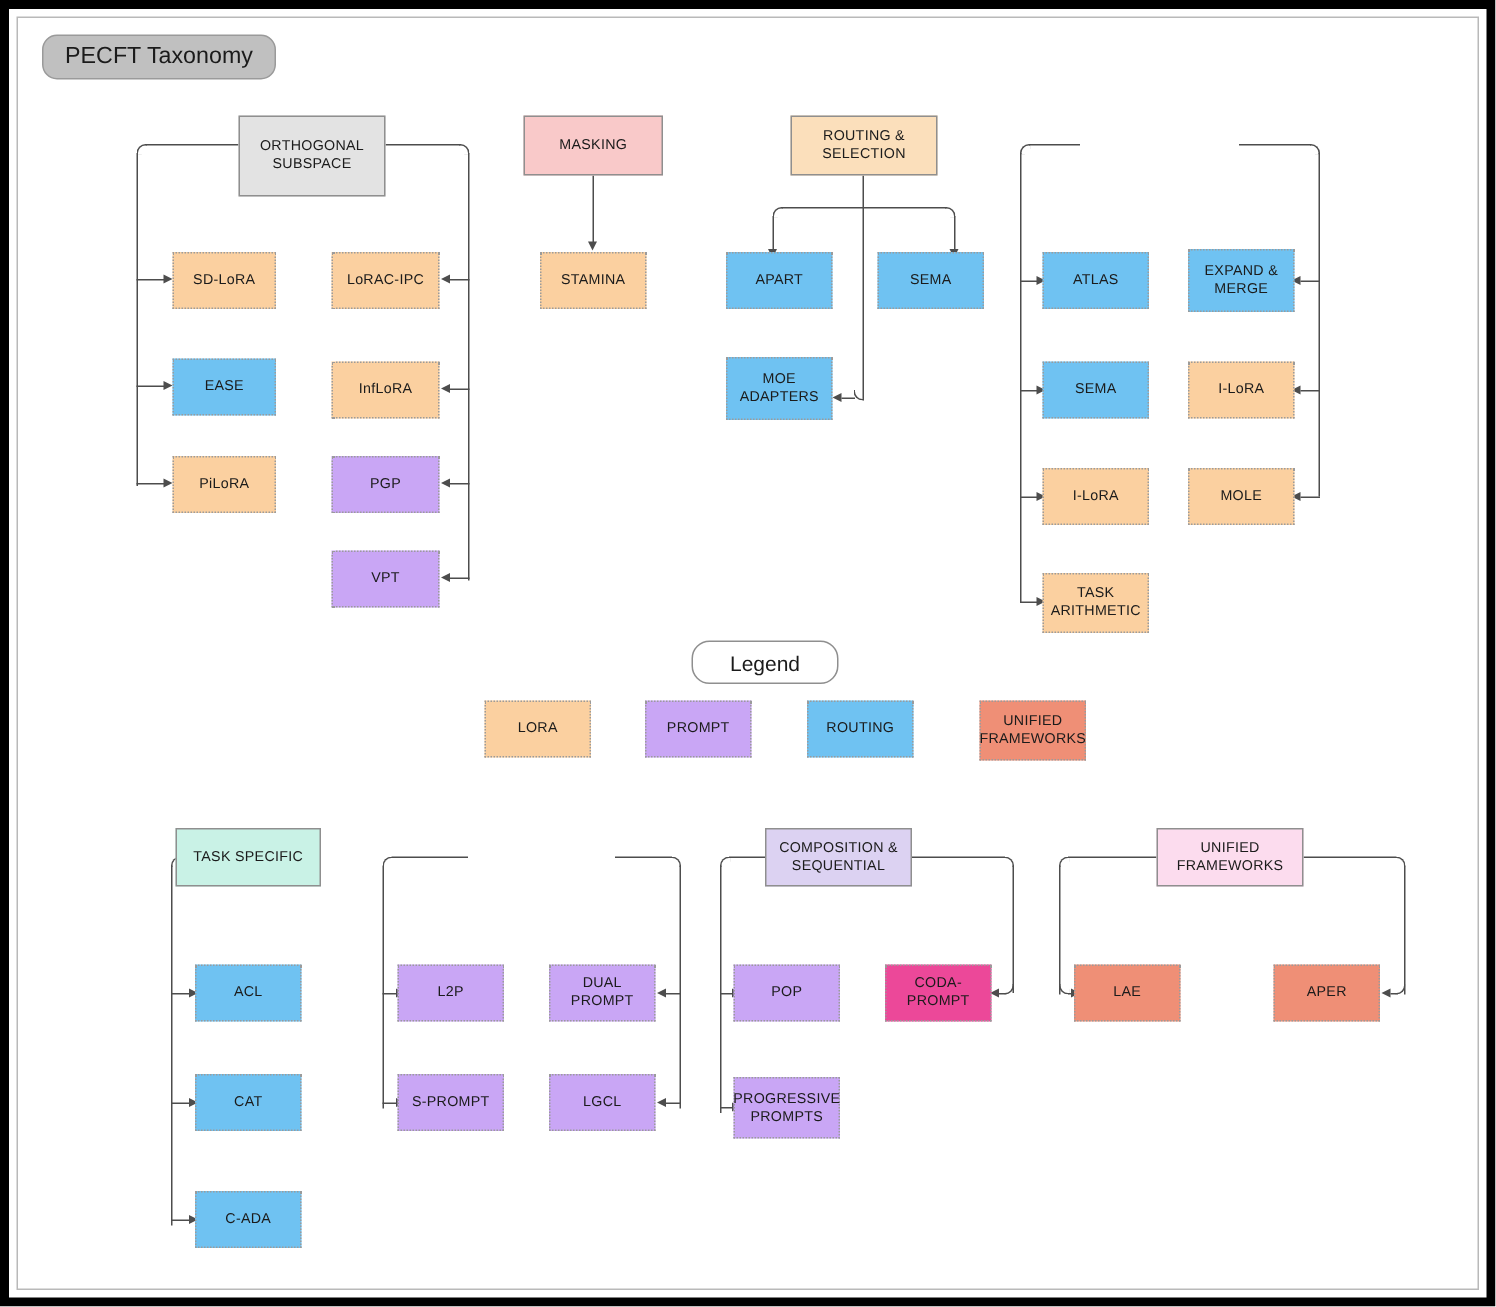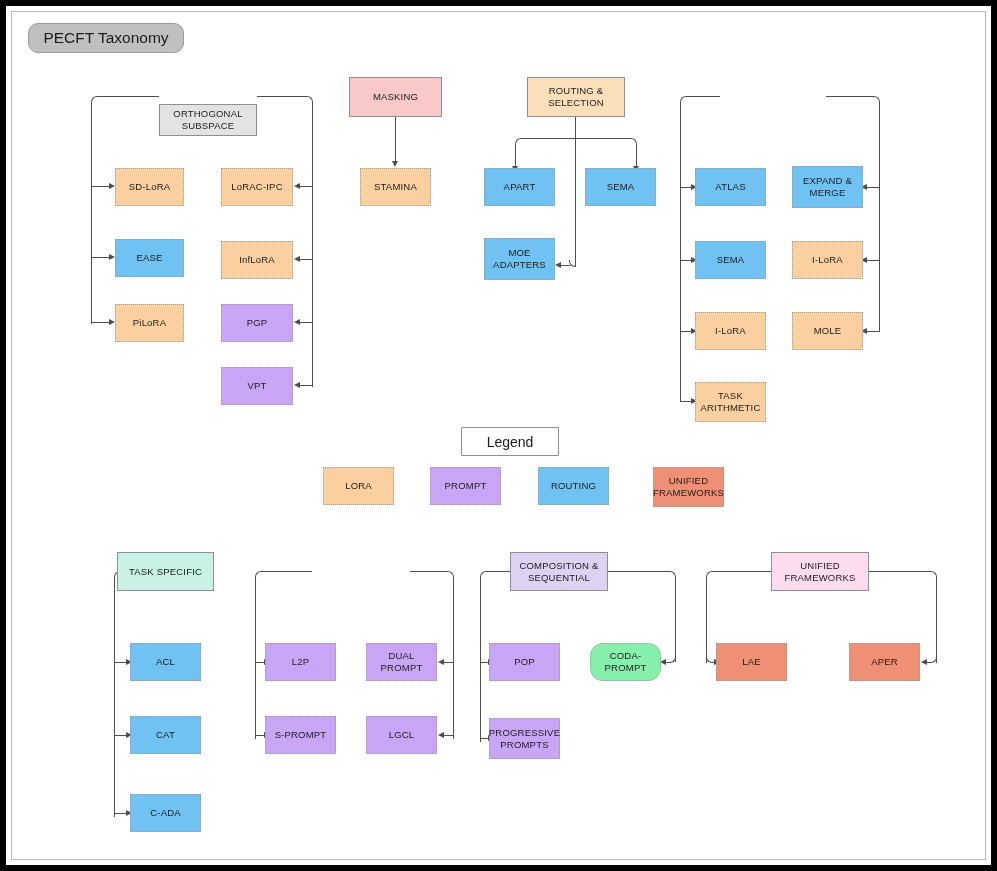--- a/index.html
+++ b/index.html
@@ -44,21 +44,21 @@
     font-size:15.5px;
     color:#1b1b1b;
     z-index:6;
   }
   .legend-pill{
     position:absolute;
     box-sizing:border-box;
     display:flex;align-items:center;justify-content:center;
     background:#ffffff;
     border:1px solid #8f8f8f;
-    border-radius:1px;
+    border-radius:12px;
     font-size:14px;
     color:#1b1b1b;
     z-index:6;
   }
   .edge{
     position:absolute;
     background:#4d4d4d;
     z-index:1;
   }
   .edge.h{height:1.4px;}
@@ -93,21 +93,21 @@
   }
 </style>
 </head>
 <body>
 
 <div id="canvas">
   <div id="inner"></div>
 
   <div class="title-pill" style="left:22px;top:17px;width:156px;height:30px;">PECFT Taxonomy</div>
 
-  <div class="node solid" style="left:153px;top:71px;width:98px;height:32px;background:#e3e3e3;margin-top:27px;">ORTHOGONAL SUBSPACE</div>
+  <div class="node solid" style="left:153px;top:71px;width:98px;height:54px;background:#e3e3e3;">ORTHOGONAL SUBSPACE</div>
 
   <div class="edge h" style="left:91px;top:90px;width:62px;"></div>
   <div class="corner" style="left:85px;top:90px;width:7px;height:7px;border-left-width:1.4px;border-top-width:1.4px;border-top-left-radius:6px;"></div>
   <div class="edge v" style="left:85px;top:96px;height:222px;"></div>
   <div class="edge h" style="left:85px;top:180px;width:19px;"></div>
   <div class="arrow right" style="left:103px;top:177px;"></div>
   <div class="edge h" style="left:85px;top:251px;width:19px;"></div>
   <div class="arrow right" style="left:103px;top:248px;"></div>
   <div class="edge h" style="left:85px;top:316px;width:19px;"></div>
   <div class="arrow right" style="left:103px;top:313px;"></div>
@@ -242,21 +242,21 @@
 
   <div class="edge h" style="left:602px;top:565px;width:62px;"></div>
   <div class="corner" style="left:663px;top:565px;width:7px;height:7px;border-right-width:1.4px;border-top-width:1.4px;border-top-right-radius:6px;"></div>
   <div class="edge v" style="left:669px;top:571px;height:85px;"></div>
   <div class="corner" style="left:663px;top:650px;width:7px;height:7px;border-right-width:1.4px;border-bottom-width:1.4px;border-bottom-right-radius:6px;"></div>
   <div class="edge h" style="left:660px;top:656px;width:5px;"></div>
   <div class="arrow left" style="left:654px;top:653px;"></div>
 
   <div class="node dotted" style="left:483px;top:637px;width:71px;height:38px;background:#c9a6f5;">POP</div>
   <div class="node dotted" style="left:483px;top:712px;width:71px;height:41px;background:#c9a6f5;">PROGRESSIVE PROMPTS</div>
-  <div class="node dotted" style="left:584px;top:637px;width:71px;height:38px;background:#86efac;border-radius:13px;">CODA-PROMPT</div>
+  <div class="node dotted" style="left:584px;top:637px;width:71px;height:38px;background:#ec4899;">CODA-PROMPT</div>
 
   <div class="node solid" style="left:765px;top:546px;width:98px;height:39px;background:#fcdcee;">UNIFIED FRAMEWORKS</div>
   <div class="edge h" style="left:706px;top:565px;width:59px;"></div>
   <div class="corner" style="left:700px;top:565px;width:7px;height:7px;border-left-width:1.4px;border-top-width:1.4px;border-top-left-radius:6px;"></div>
   <div class="edge v" style="left:700px;top:571px;height:86px;"></div>
   <div class="corner" style="left:700px;top:650px;width:7px;height:7px;border-left-width:1.4px;border-bottom-width:1.4px;border-bottom-left-radius:6px;"></div>
   <div class="edge h" style="left:706px;top:656px;width:4px;"></div>
   <div class="arrow right" style="left:708px;top:653px;"></div>
 
   <div class="edge h" style="left:863px;top:565px;width:62px;"></div>

